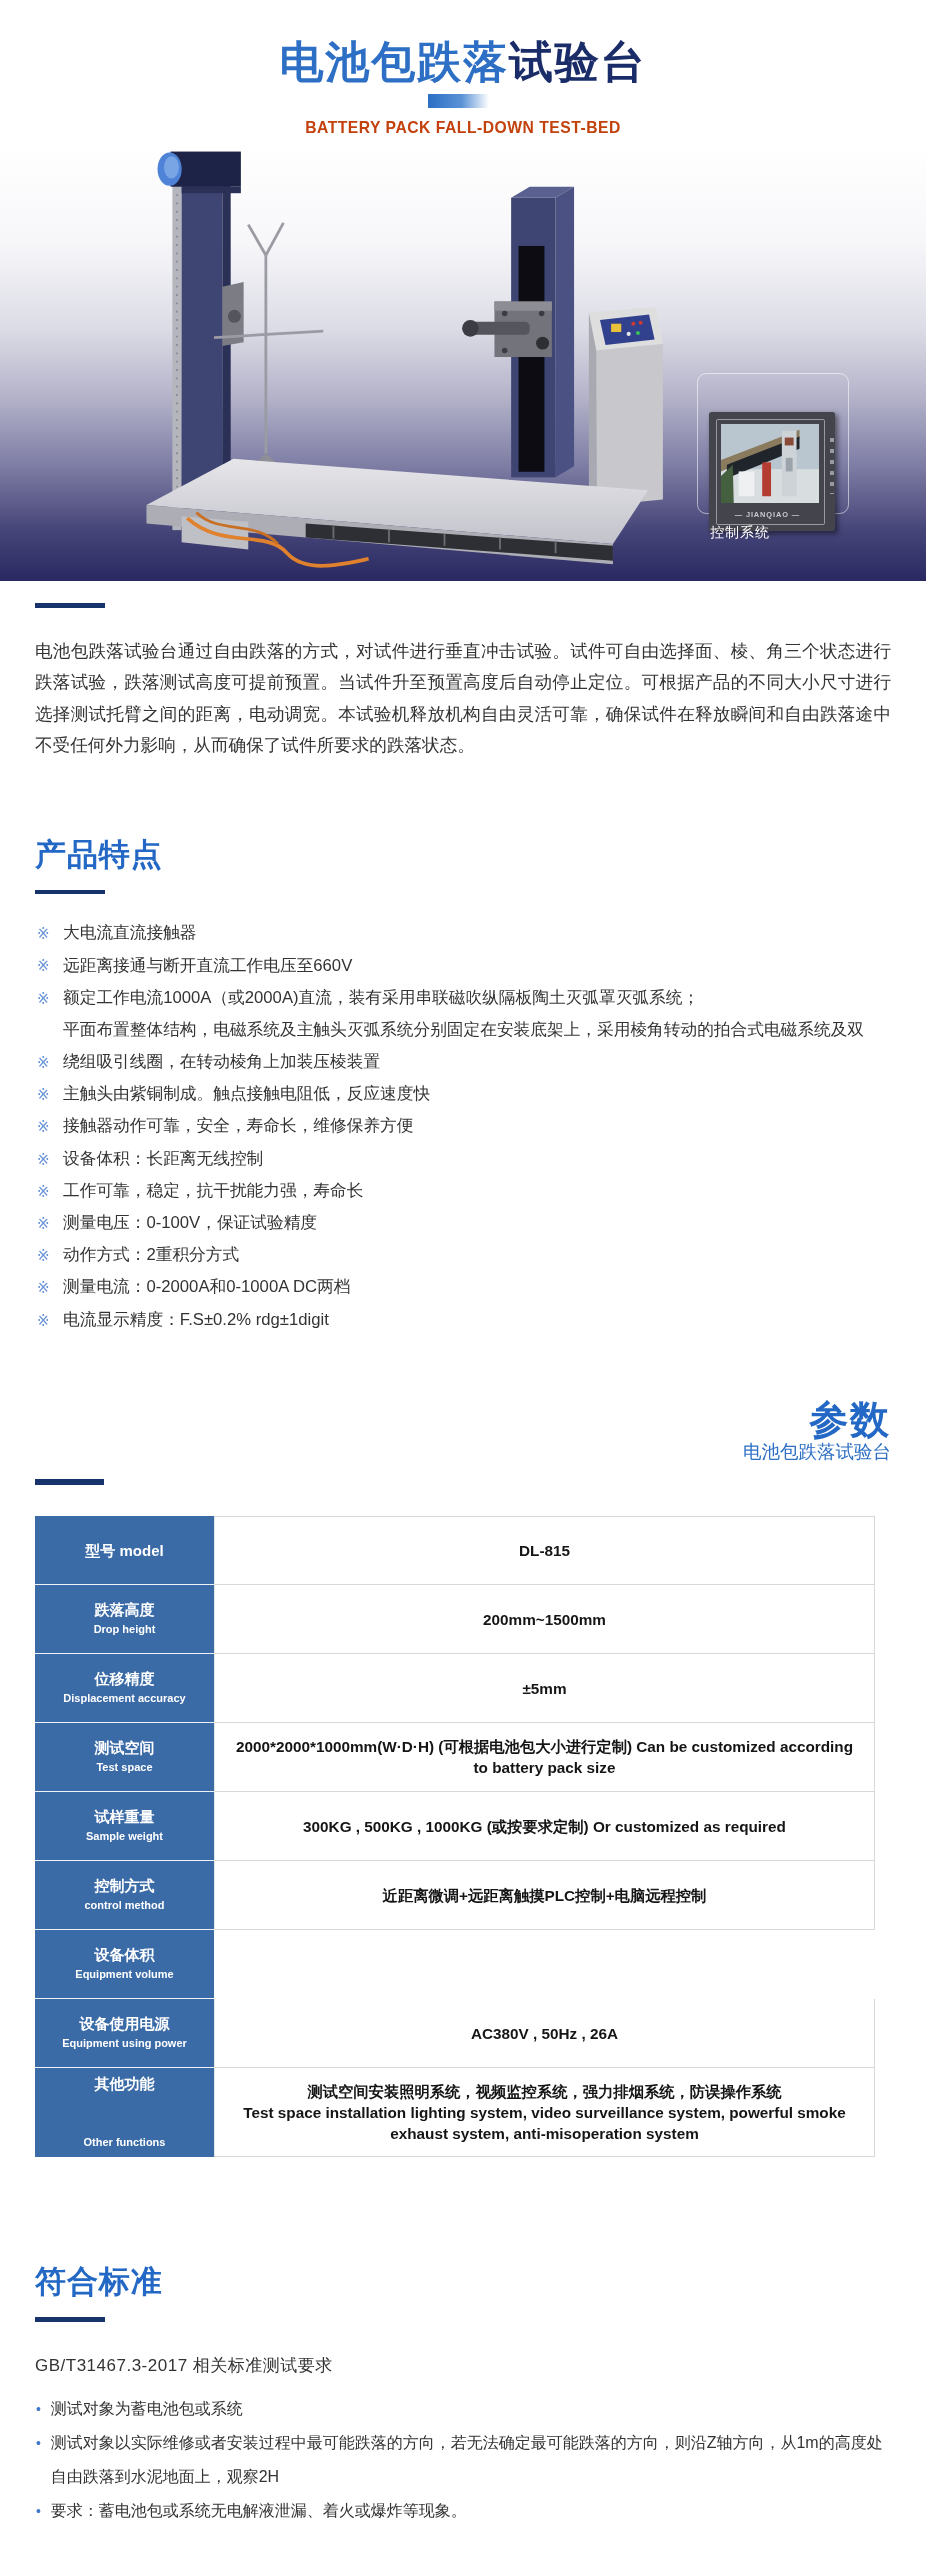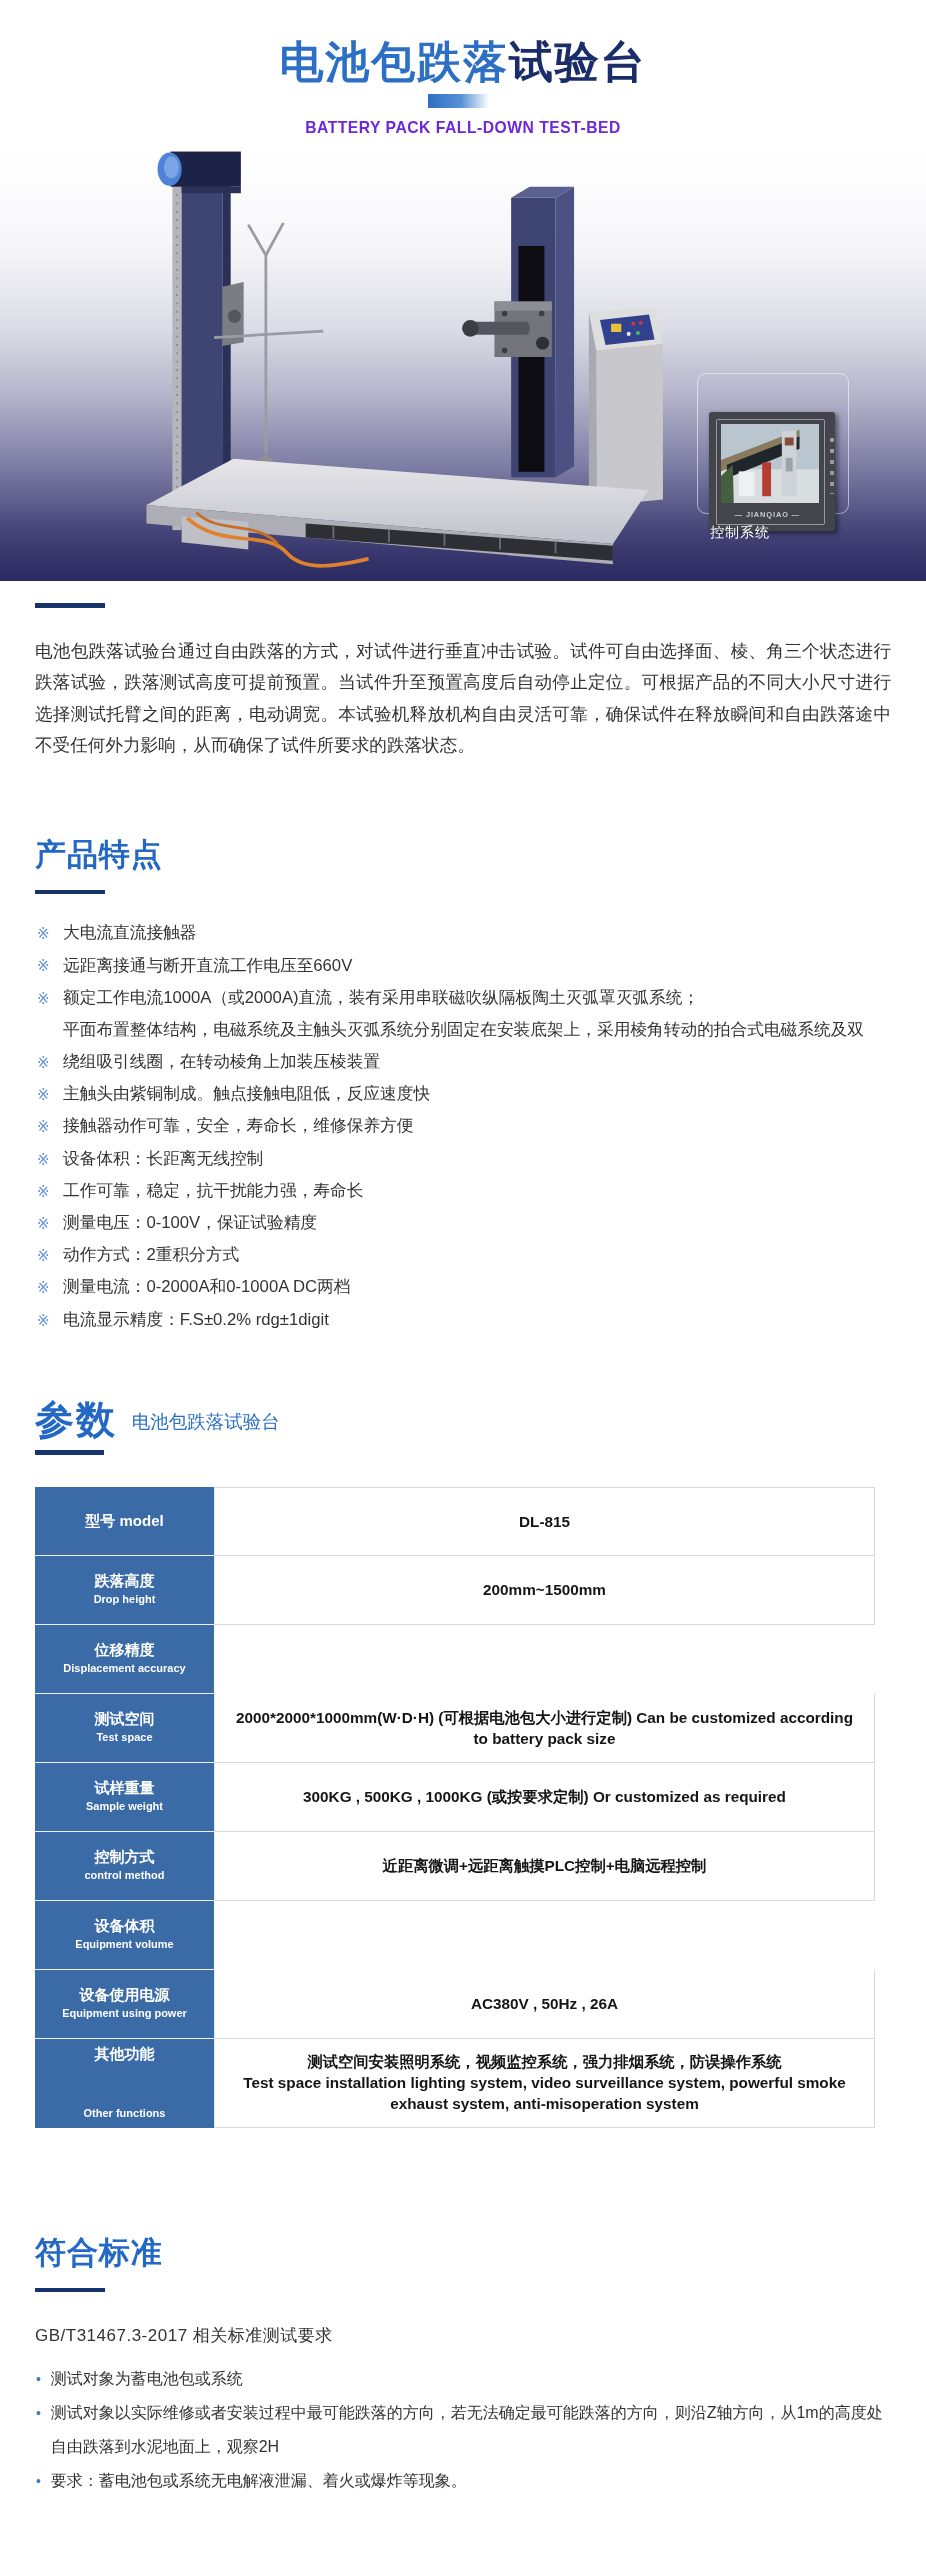--- a/index.html
+++ b/index.html
@@ -6,21 +6,21 @@
   body { background:#ffffff; font-family:"Liberation Sans","DejaVu Sans",sans-serif; }
   .page { width:926px; height:2576px; margin:0 auto; background:#fff; overflow:hidden; position:relative; }
 
   
   .header { padding-top:33px; text-align:center; }
   .main-title { font-size:44px; font-weight:bold; letter-spacing:1.9px; line-height:1.3; }
   .title-hl { color:#2d6fc4; }
   .title-rest { color:#1b2d69; }
   .grad-bar { width:61px; height:14px; margin:3.7px auto 0; margin-left:428px;
               background:linear-gradient(to right,#2d6fc4 0%,#5a92d6 55%,rgba(255,255,255,0) 100%); }
-  .subtitle { margin-top:11px; font-size:15.7px; font-weight:bold; color:#6d28d9; letter-spacing:0.5px; }
+  .subtitle { margin-top:11px; font-size:15.7px; font-weight:bold; color:#c2410c; letter-spacing:0.5px; }
 
   
   .hero { position:relative; margin-top:9.3px; height:435px;
           background:linear-gradient(180deg,#ffffff 0%,#f7f7fa 22%,#dcdce6 42%,#b3b2c9 58%,#7c7ba3 74%,#474679 88%,#292861 100%); }
   .hero svg.machine { position:absolute; left:0; top:0; width:926px; height:435px; }
 
   .ctrl-box { position:absolute; left:697px; top:227px; width:152px; height:141px;
               border:0.9px solid rgba(255,255,255,.55); border-radius:9.3px; }
   .hmi { position:absolute; left:11px; top:10.2px; width:126px; height:119px; background:#44444c;
          border-radius:2.8px; box-shadow:2.8px 2.8px 5.6px rgba(0,0,0,.45);margin-top:28px; }
@@ -44,21 +44,21 @@
   .intro-body { margin-top:28px; font-size:17.6px; line-height:31.5px; color:#333; text-align:justify; }
 
   
   .features { margin-top:72px; }
   .feature-list { margin-top:28px; list-style:none; }
   .feature-list li { position:relative; padding-left:28px; font-size:16.7px; color:#333; line-height:22px; margin-bottom:10.2px; }
   .feature-list li .mark { position:absolute; left:1.9px; top:0.9px; color:#6a95d6; font-size:15px; }
 
   
   .specs { margin-top:69px; }
-  .specs-head-row { display:flex; align-items:flex-end; }
+  .specs-head-row { display:flex; align-items:flex-end;flex-direction:column; }
   .specs-head { font-size:39px; font-weight:bold; color:#2468c5; letter-spacing:1.9px; line-height:1; }
   .specs-sub { font-size:18.5px; color:#2d6fc4; margin-left:15px; padding-bottom:4.6px; }
   .specs-rule { width:69px; height:5.6px; background:#16336b; margin-top:11px; }
 
   .spec-table { margin-top:31.5px; width:840px; }
   .spec-row { display:flex; min-height:69px;justify-content:space-between; }
   .spec-label { width:179px; background:#3b6ba7; color:#fff; display:flex; flex-direction:column;
                 justify-content:center; align-items:center; text-align:center; padding:5.6px 7.4px;
                 border-bottom:1.9px solid #eef1f6; font-weight:bold; }
   .spec-row:last-child .spec-label { border-bottom:none;gap:40px; }
@@ -230,20 +230,23 @@
           </div>
           <div class="spec-value">
             <span>200mm~1500mm</span>
           </div>
         </div>
         <div class="spec-row">
           <div class="spec-label">
             <span class="cn">位移精度</span>
             <span class="en">Displacement accuracy</span>
           </div>
+          <div class="spec-value">
+            <span>±5mm</span>
+          </div>
         </div>
         <div class="spec-row">
           <div class="spec-label">
             <span class="cn">测试空间</span>
             <span class="en">Test space</span>
           </div>
           <div class="spec-value">
             <span>2000*2000*1000mm(W·D·H) (可根据电池包大小进行定制) Can be customized according to battery pack size</span>
           </div>
         </div>

